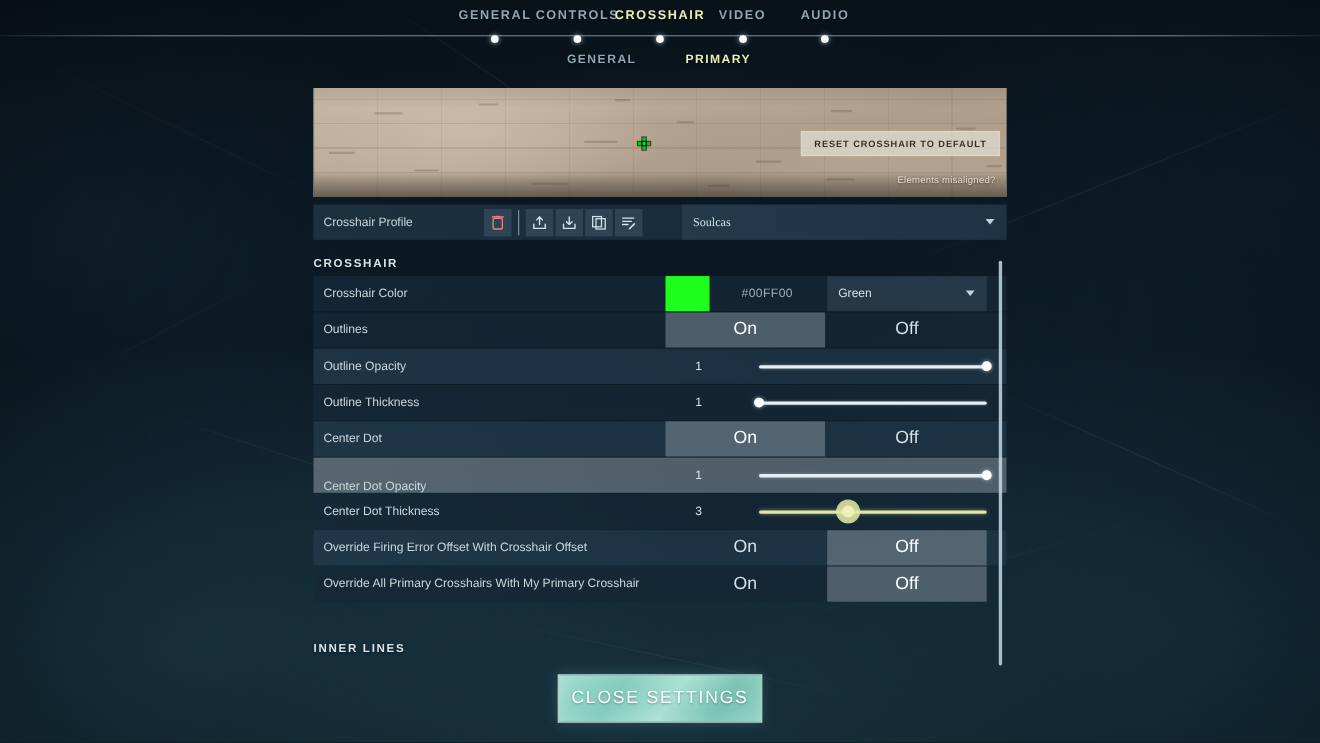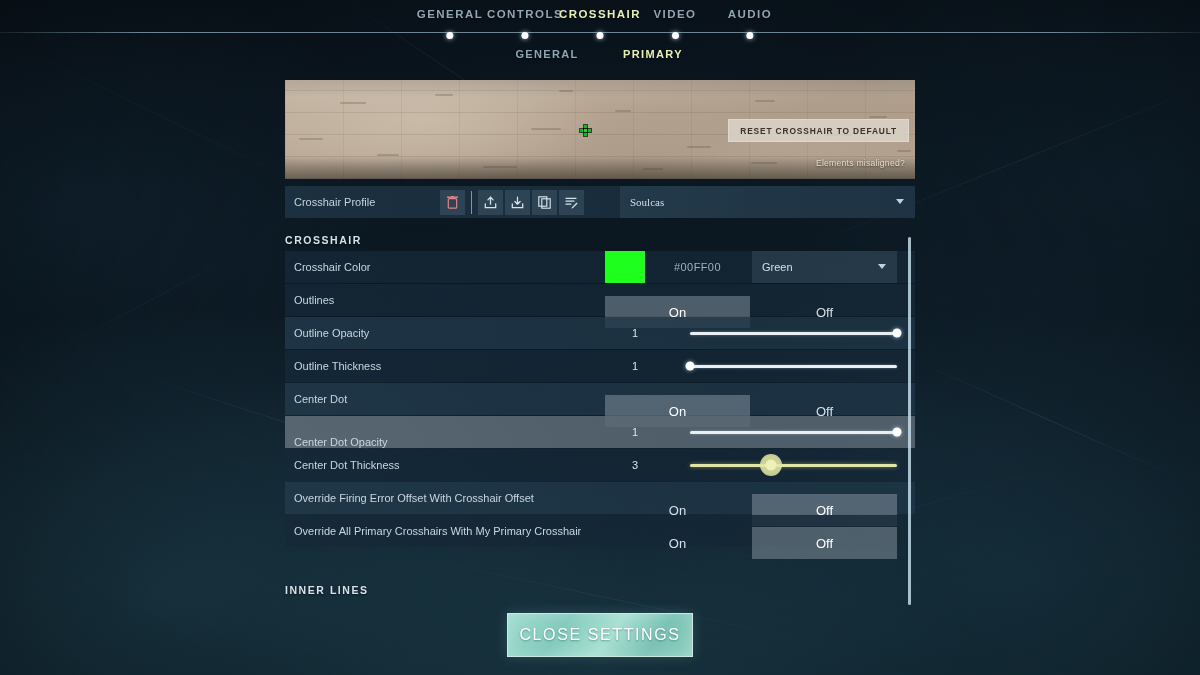--- a/index.html
+++ b/index.html
@@ -146,23 +146,23 @@
   .row.dark{ background:linear-gradient(90deg,rgba(21,40,56,.82) 0%,rgba(20,38,53,.80) 70%,rgba(22,40,55,.78) 100%); }
   .row.light{ background:linear-gradient(90deg,rgba(34,58,76,.80) 0%,rgba(31,54,71,.78) 70%,rgba(32,55,72,.76) 100%); }
   .row.hovered{ background:linear-gradient(90deg,rgba(96,110,120,.88) 0%,rgba(90,104,115,.86) 70%,rgba(92,106,117,.84) 100%);align-items:flex-end; }
   .row-label{
     padding-left:9px; font-size:11px; color:#c9d6de; white-space:nowrap;
     z-index:2;
   }
 
   
   .seg-on, .seg-off{
-    position:absolute; top:12px; height:32px;
+    position:absolute; top:0; height:32px;
     display:flex; align-items:center; justify-content:center;
-    font-size:13px; color:#d5e0e7; cursor:pointer;
+    font-size:16px; color:#d5e0e7; cursor:pointer;
   }
   .seg-on{ left:320px; width:145px; }
   .seg-off{ left:467px; width:145px; }
   .seg-on.sel, .seg-off.sel{
     background:rgba(148,162,172,.46);
     color:#ffffff;
   }
 
   
   .slider-val{

